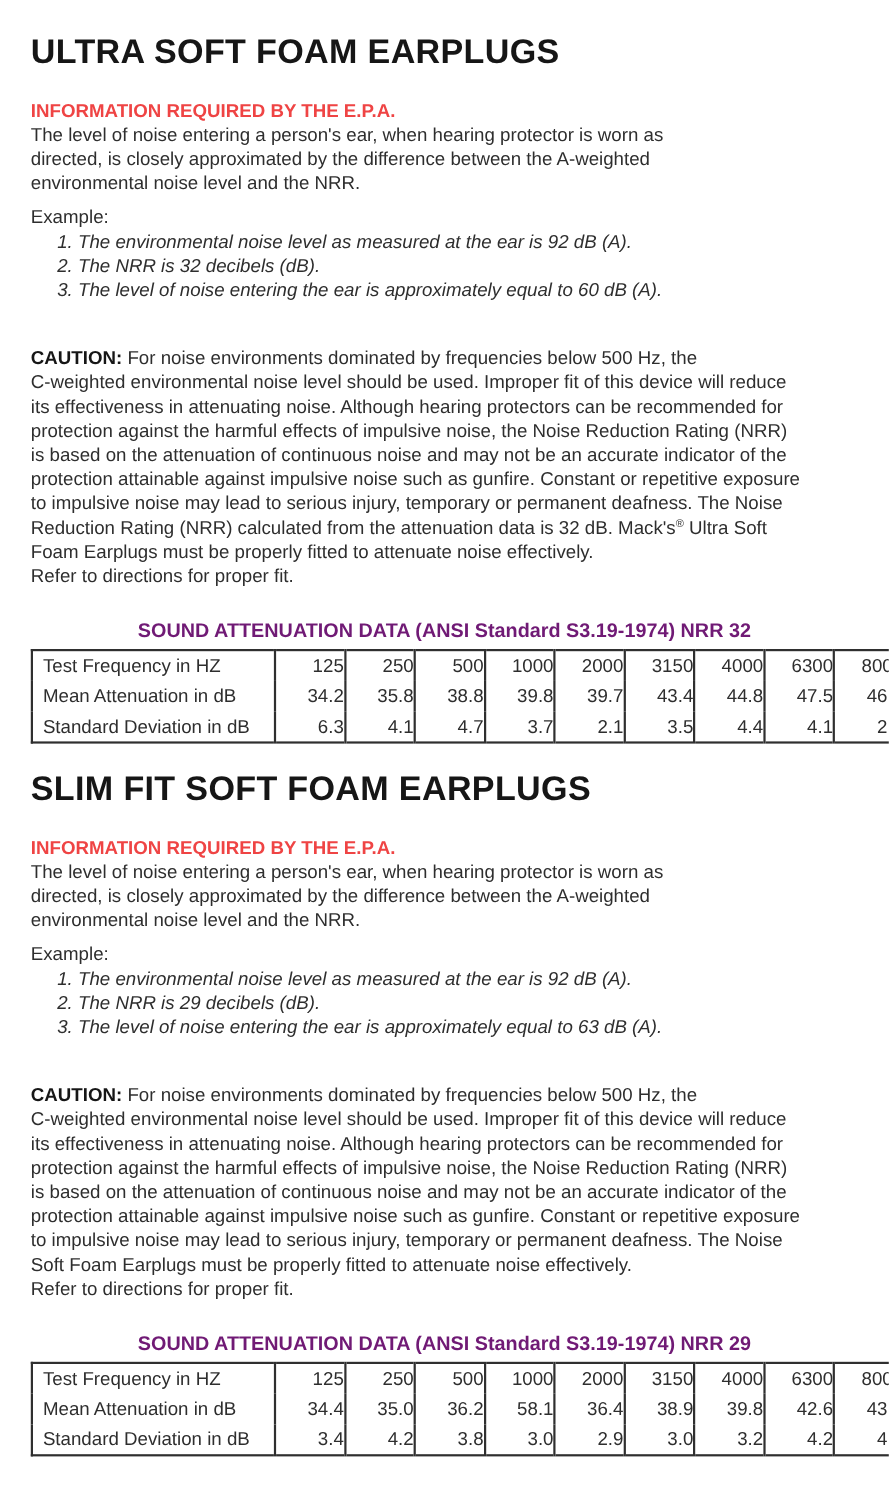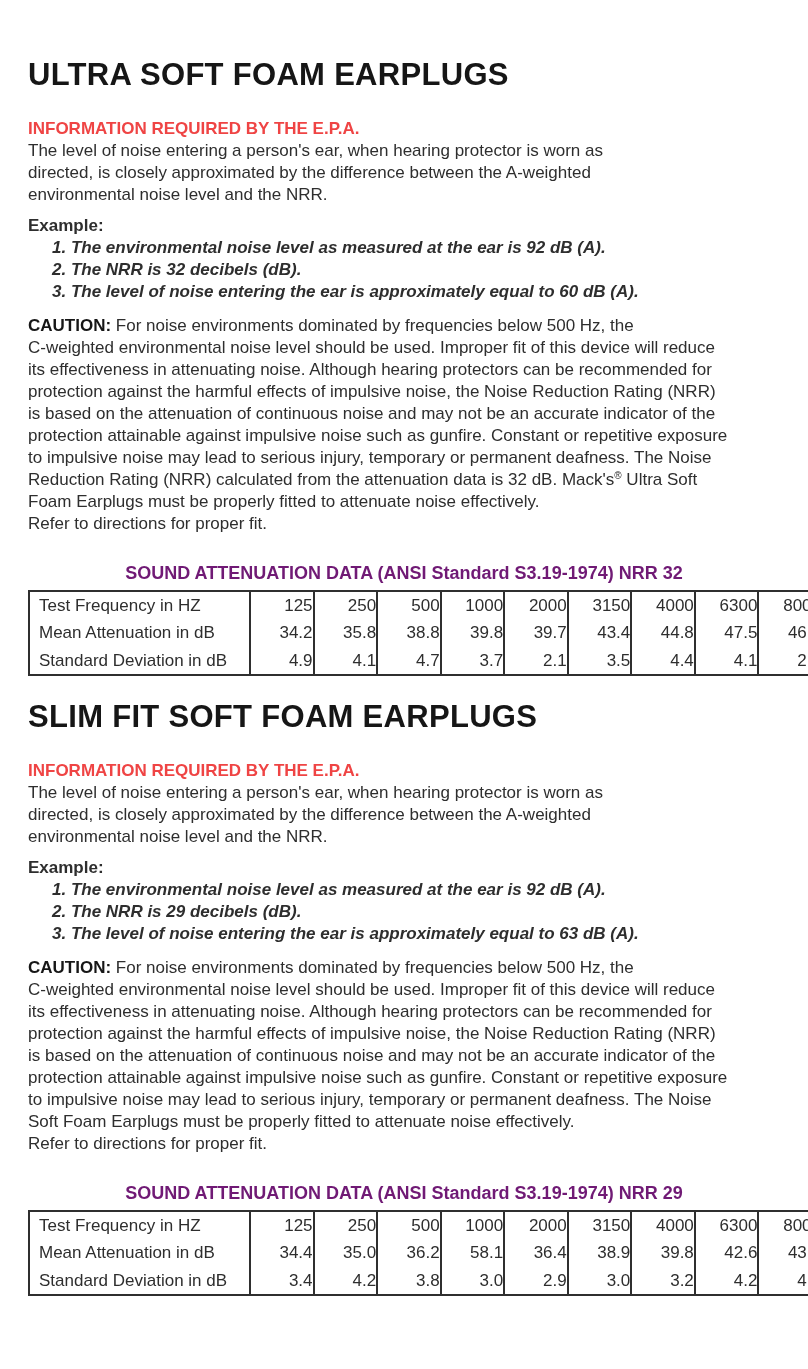--- a/index.html
+++ b/index.html
@@ -7,28 +7,27 @@
   body {
     width: 808px; height: 1369px; overflow: hidden;
     font-family: "Liberation Sans", "DejaVu Sans", sans-serif;
     font-size: 17px; line-height: 22px; color: #2e2e2e;
   }
   .page { padding: 30px 24px 0 28px; }
   .product-title {
     font-size: 31px; line-height: 34px; font-weight: 700;
     color: #161616; letter-spacing: 0.3px; margin-bottom: 26px;
     white-space: nowrap;
-    margin-top: 28px;
   }
   .section-slimfit .product-title { margin-top: 24px; }
   .epa-heading { font-weight: 700; color: #ef4444; white-space: nowrap; }
   .line { white-space: nowrap; }
-  .example-block { margin-top: 9px; font-weight: bold; }
+  .example-block { margin-top: 9px; }
   .example-item { font-style: italic; margin-left: 24px; white-space: nowrap; }
-  .caution-block { margin-top: 12px; }
+  .caution-block { margin-top: 40px; }
   .caution-label { font-weight: 700; color: #161616; }
   sup { font-size: 10px; line-height: 0; vertical-align: 6px; }
   .table-title {
     margin-top: 27px; margin-bottom: 6px; font-weight: 700; font-size: 18px;
     color: #701a75; text-align: center; width: 752px; white-space: nowrap;
   }
   table.att {
     border-collapse: collapse; table-layout: fixed; width: 795px;
     border: 2px solid #2f2f2f;
   }
@@ -99,21 +98,21 @@
         <td>38.8</td>
         <td>39.8</td>
         <td>39.7</td>
         <td>43.4</td>
         <td>44.8</td>
         <td>47.5</td>
         <td>46.8</td>
       </tr>
       <tr>
         <td class="rowlabel">Standard Deviation in dB</td>
-        <td>4.9</td>
+        <td>6.3</td>
         <td>4.1</td>
         <td>4.7</td>
         <td>3.7</td>
         <td>2.1</td>
         <td>3.5</td>
         <td>4.4</td>
         <td>4.1</td>
         <td>2.7</td>
       </tr>
     </tbody>

